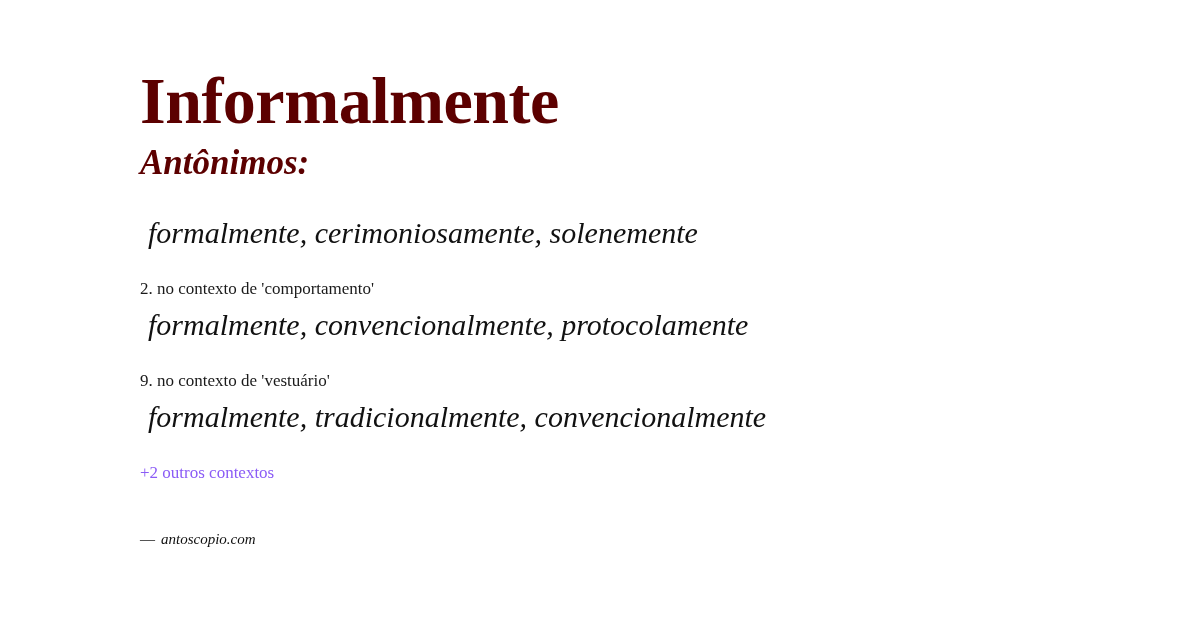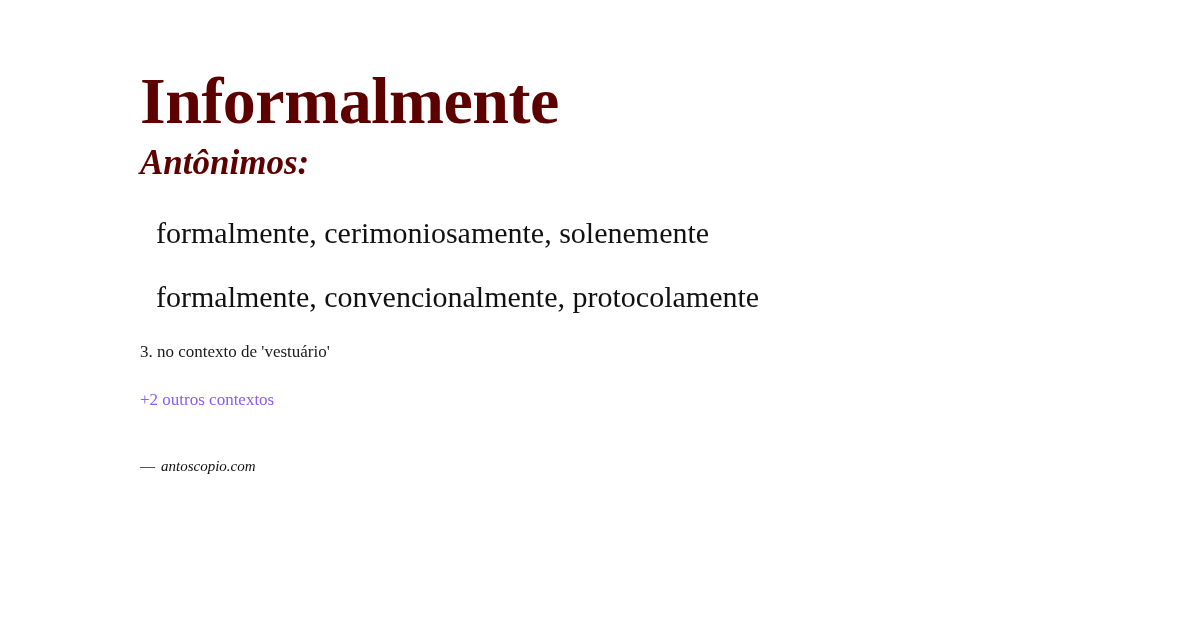--- a/index.html
+++ b/index.html
@@ -50,21 +50,22 @@
     font-size: 17px;
     color: #1a1a1a;
     margin: 0 0 1px 0;
     line-height: 1.2;
   }
   .sense-terms {
     font-family: "Liberation Serif", serif;
     font-size: 30px;
     color: #111111;
     line-height: 1.22;
-    margin: 16px;
+    margin: 8px;
+    font-style: italic;
   }
   .more-contexts {
     font-family: "Liberation Serif", serif;
     font-size: 17px;
     color: #8b5cf6;
     margin: 22px 0 0 0;
   }
   .source {
     font-family: "Liberation Serif", serif;
     font-style: italic;
@@ -86,25 +87,27 @@
 
   <div class="subtitle">Antônimos:</div>
 
   <div class="senses">
 
     <div class="sense">
       <div class="sense-terms">formalmente, cerimoniosamente, solenemente</div>
     </div>
 
     <div class="sense">
+      <div class="sense-context">2. no contexto de 'comportamento'</div>
       <div class="sense-terms">formalmente, convencionalmente, protocolamente</div>
     </div>
 
     <div class="sense">
-      <div class="sense-context">3. no contexto de 'vestuário'</div>
+      <div class="sense-context">9. no contexto de 'vestuário'</div>
+      <div class="sense-terms">formalmente, tradicionalmente, convencionalmente</div>
     </div>
 
   </div>
 
   <div class="more-contexts">+2 outros contextos</div>
 
   <div class="source">
     <span class="dash">—</span><span>antoscopio.com</span>
   </div>
 

